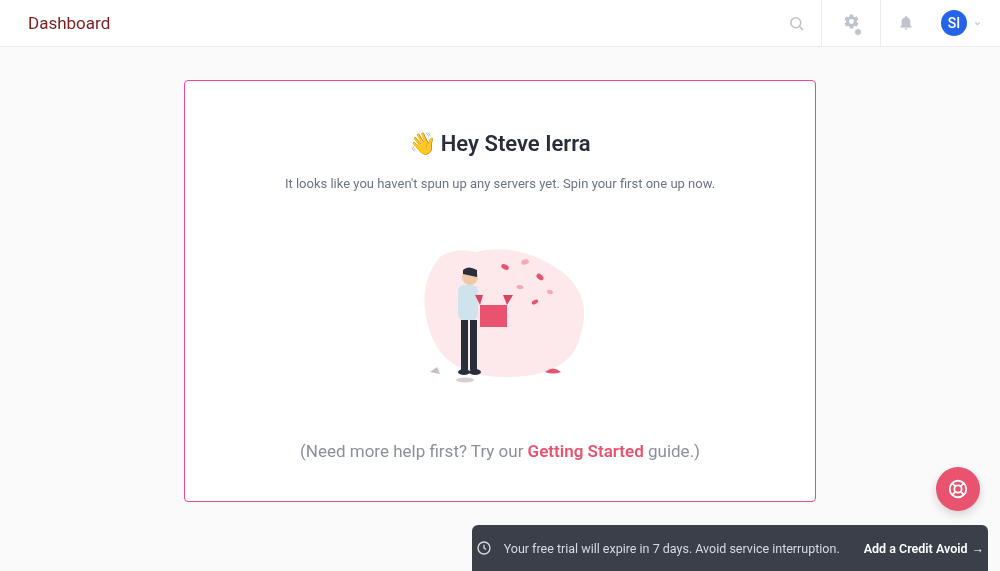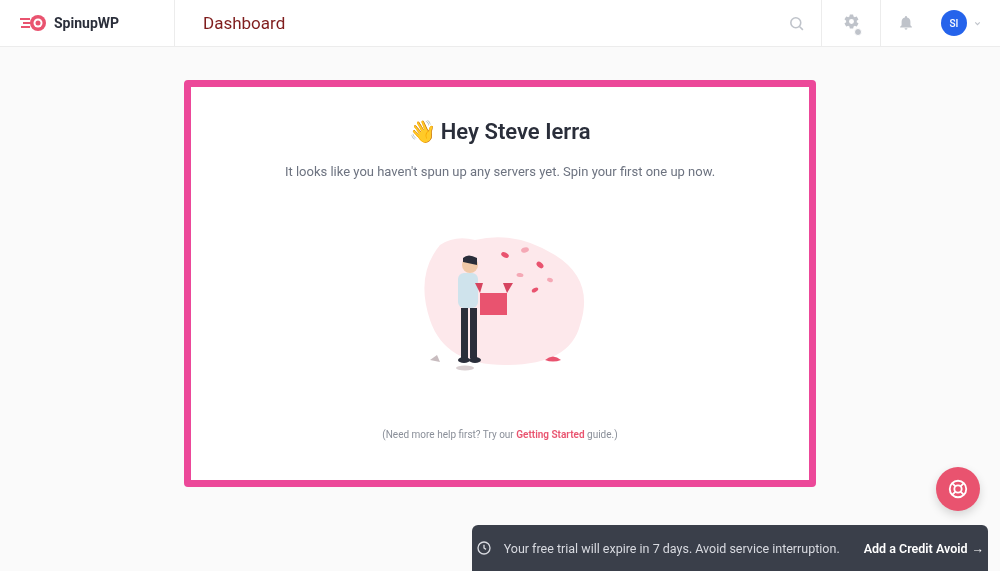--- a/index.html
+++ b/index.html
@@ -61,42 +61,42 @@
       align-items: center;
       padding: 0 18px 0 10px;
       cursor: pointer;
     }
     .avatar {
       width: 26px;
       height: 26px;
       border-radius: 50%;
       background: #2563eb;
       color: #fff;
-      font-size: 10px;
+      font-size: 14px;
       font-weight: 500;
       display: flex;
       align-items: center;
       justify-content: center;
       margin-right: 6px;
     }
     .chevron-down {
       color: #bfc3ca;
     }
     .main {
       display: flex;
       justify-content: center;
       padding-top: 33px;
     }
     .card {
       width: 632px;
       background: #fff;
-      border: 7px solid #ec4899;
+      border: 1px solid #ec4899;
       border-radius: 4px;
       text-align: center;
-      padding: 32px 40px 40px 40px;
+      padding: 50px 40px 40px 40px;
     }
     .greeting {
       font-size: 22px;
       font-weight: 600;
       color: #2a2e3a;
       margin-bottom: 20px;
     }
     .wave { margin-right: 4px; }
     .subtext {
       font-size: 13px;
@@ -114,21 +114,21 @@
       color: #fff;
       font-size: 12px;
       font-weight: 600;
       padding: 12px 22px;
       border-radius: 3px;
       border: none;
       cursor: pointer;
       margin-bottom: 70px;
     }
     .help-text {
-      font-size: 10px;
+      font-size: 17px;
       color: #8a8f99;
     }
     .help-text .link {
       color: #e9536f;
       font-weight: 600;
       cursor: pointer;
     }
     .fab {
       position: absolute;
       right: 20px;
@@ -184,31 +184,20 @@
       height: 6px;
       border-radius: 50%;
       background: #bfc3ca;
       border: 1.5px solid #fff;
     }
   </style>
 </head>
 <body>
 
 <div class="header">
-  <div class="logo-section">
-    <svg class="logo-mark" viewBox="0 0 26 18">
-      <circle cx="18" cy="9" r="8" fill="#e9536f"></circle>
-      <rect x="0" y="4" width="10" height="2" fill="#e9536f"></rect>
-      <rect x="3" y="8" width="8" height="2" fill="#e9536f"></rect>
-      <rect x="1" y="12" width="9" height="2" fill="#e9536f"></rect>
-      <circle cx="18" cy="9" r="4.5" fill="#fff"></circle>
-      <circle cx="18" cy="9" r="2.5" fill="#e9536f"></circle>
-    </svg>
-    <span class="logo-text">SpinupWP</span>
-  </div>
   <div class="nav-title">Dashboard</div>
   <div class="header-spacer"></div>
   <div class="header-icon-btn">
     <svg width="17" height="17" viewBox="0 0 24 24" fill="none" stroke="currentColor" stroke-width="2.2">
       <circle cx="11" cy="11" r="7"></circle>
       <line x1="21" y1="21" x2="16.2" y2="16.2"></line>
     </svg>
   </div>
   <div class="header-icon-btn sep">
     <span class="gear-dot">

